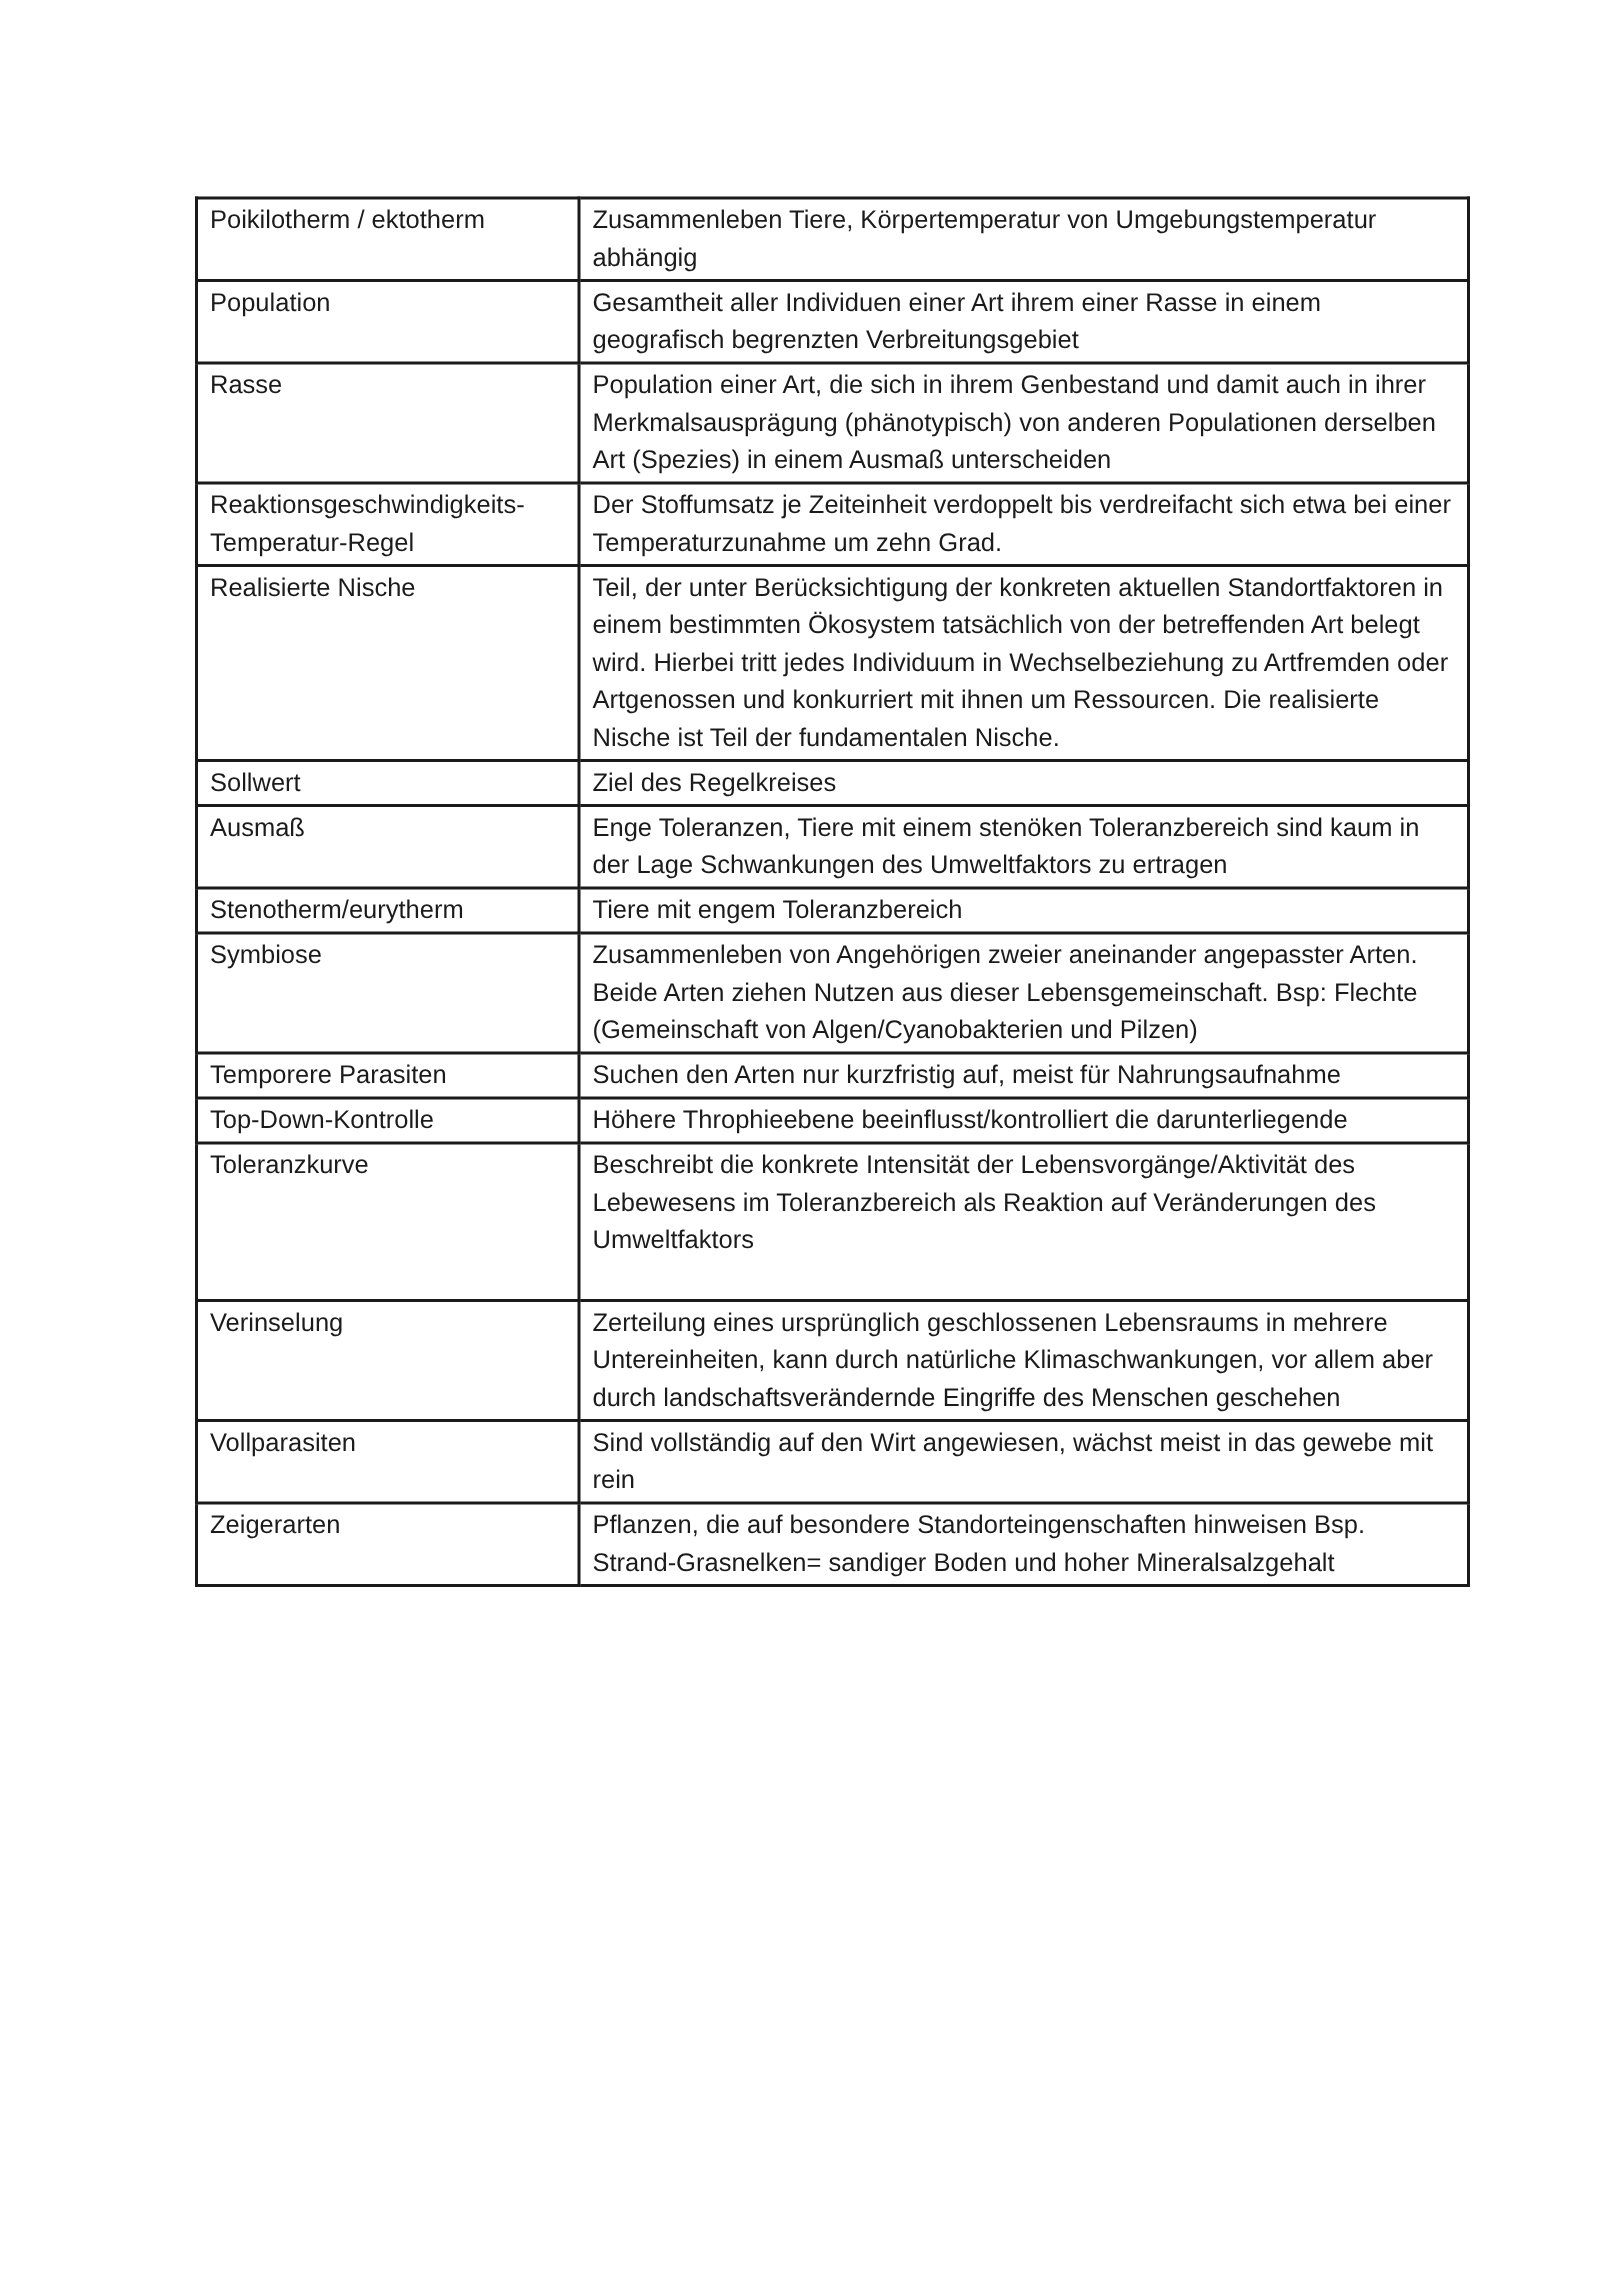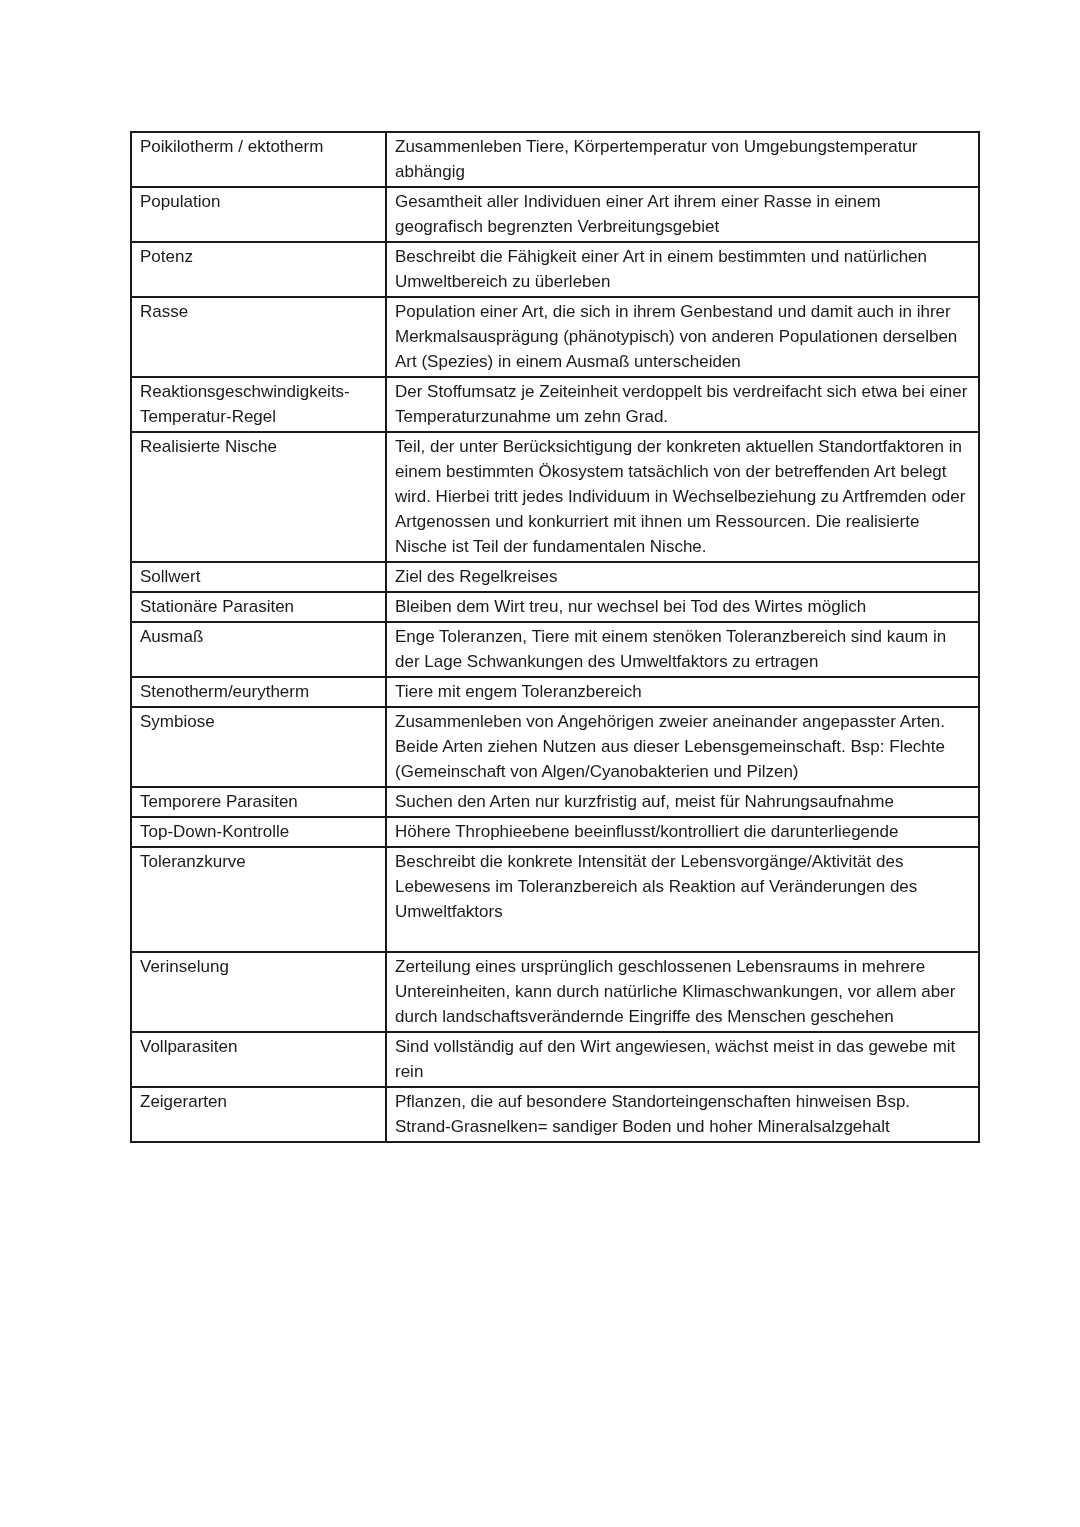--- a/index.html
+++ b/index.html
@@ -69,28 +69,20 @@
         <tr>
           <td>
             <span class="term-text">Population</span>
           </td>
           <td>
             <span class="def-text">Gesamtheit aller Individuen einer Art ihrem einer Rasse in einem geografisch begrenzten Verbreitungsgebiet</span>
           </td>
         </tr>
         <tr>
           <td>
-            <span class="term-text">Potenz</span>
-          </td>
-          <td>
-            <span class="def-text">Beschreibt die Fähigkeit einer Art in einem bestimmten und natürlichen Umweltbereich zu überleben</span>
-          </td>
-        </tr>
-        <tr>
-          <td>
             <span class="term-text">Rasse</span>
           </td>
           <td>
             <span class="def-text">Population einer Art, die sich in ihrem Genbestand und damit auch in ihrer Merkmalsausprägung (phänotypisch) von anderen Populationen derselben Art (Spezies) in einem Ausmaß unterscheiden</span>
           </td>
         </tr>
         <tr>
           <td>
             <span class="term-text">Reaktionsgeschwindigkeits-Temperatur-Regel</span>
           </td>
@@ -105,28 +97,20 @@
           <td>
             <span class="def-text">Teil, der unter Berücksichtigung der konkreten aktuellen Standortfaktoren in einem bestimmten Ökosystem tatsächlich von der betreffenden Art belegt wird. Hierbei tritt jedes Individuum in Wechselbeziehung zu Artfremden oder Artgenossen und konkurriert mit ihnen um Ressourcen. Die realisierte Nische ist Teil der fundamentalen Nische.</span>
           </td>
         </tr>
         <tr>
           <td>
             <span class="term-text">Sollwert</span>
           </td>
           <td>
             <span class="def-text">Ziel des Regelkreises</span>
-          </td>
-        </tr>
-        <tr>
-          <td>
-            <span class="term-text">Stationäre Parasiten</span>
-          </td>
-          <td>
-            <span class="def-text">Bleiben dem Wirt treu, nur wechsel bei Tod des Wirtes möglich</span>
           </td>
         </tr>
         <tr>
           <td>
             <span class="term-text">Ausmaß</span>
           </td>
           <td>
             <span class="def-text">Enge Toleranzen, Tiere mit einem stenöken Toleranzbereich sind kaum in der Lage Schwankungen des Umweltfaktors zu ertragen</span>
           </td>
         </tr>

